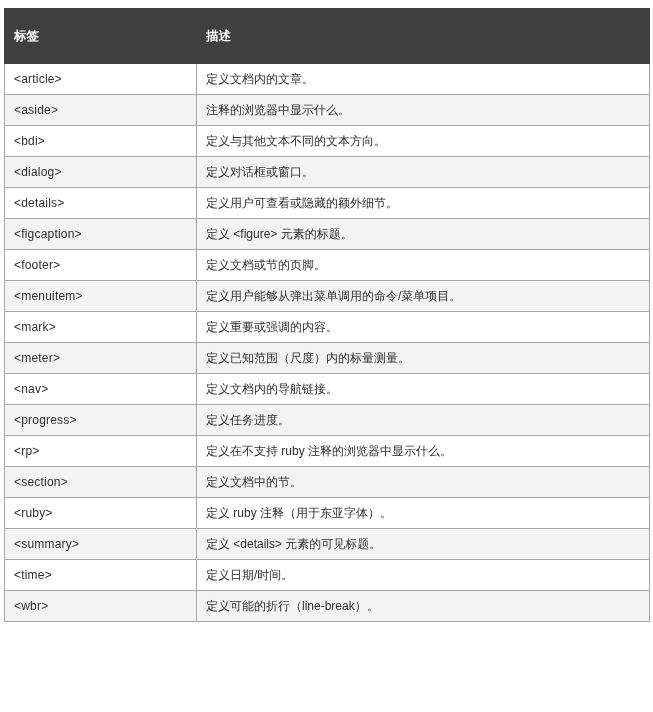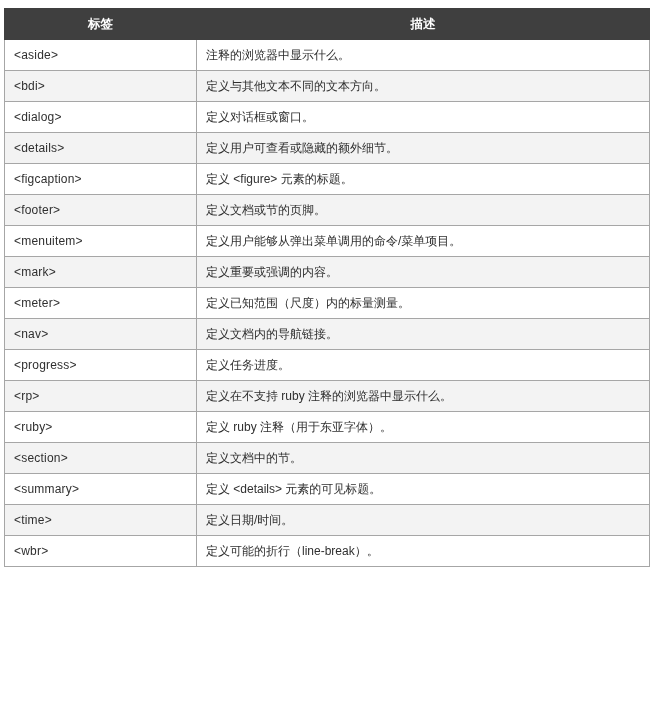--- a/index.html
+++ b/index.html
@@ -19,24 +19,24 @@
     table-layout: fixed;
     font-size: 12px;
     color: #2f2f2f;
   }
   table.ref-table col.col-tag { width: 192px; }
   table.ref-table col.col-desc { width: 453px; }
   table.ref-table th {
     background: #3f3f3f;
     color: #ffffff;
     font-weight: bold;
-    text-align: center;
+    text-align: left;
     font-size: 12.5px;
     line-height: 14px;
-    padding: 8px 9px;
+    padding: 20px 9px;
     border: 1px solid #3f3f3f;
   }
   table.ref-table td {
     border: 1px solid #a6a6a6;
     padding: 8px 9px;
     line-height: 14px;
     background: #ffffff;
     overflow: hidden;
     white-space: nowrap;
   }
@@ -54,20 +54,24 @@
       <col class="col-tag">
       <col class="col-desc">
     </colgroup>
     <thead>
       <tr>
         <th>标签</th>
         <th>描述</th>
       </tr>
     </thead>
     <tbody id="table-body">
+  <tr>
+    <td class="tag-cell">&lt;article&gt;</td>
+    <td class="desc-cell">定义文档内的文章。</td>
+  </tr>
 
   <tr>
     <td class="tag-cell">&lt;aside&gt;</td>
     <td class="desc-cell">注释的浏览器中显示什么。</td>
   </tr>
 
   <tr>
     <td class="tag-cell">&lt;bdi&gt;</td>
     <td class="desc-cell">定义与其他文本不同的文本方向。</td>
   </tr>
@@ -120,27 +124,27 @@
     <td class="desc-cell">定义任务进度。</td>
   </tr>
 
   <tr>
     <td class="tag-cell">&lt;rp&gt;</td>
     <td class="desc-cell">定义在不支持 ruby 注释的浏览器中显示什么。</td>
   </tr>
 
 
   <tr>
-    <td class="tag-cell">&lt;ruby&gt;</td>
-    <td class="desc-cell">定义 ruby 注释（用于东亚字体）。</td>
+    <td class="tag-cell">&lt;section&gt;</td>
+    <td class="desc-cell">定义文档中的节。</td>
   </tr>
 
   <tr>
-    <td class="tag-cell">&lt;section&gt;</td>
-    <td class="desc-cell">定义文档中的节。</td>
+    <td class="tag-cell">&lt;ruby&gt;</td>
+    <td class="desc-cell">定义 ruby 注释（用于东亚字体）。</td>
   </tr>
 
   <tr>
     <td class="tag-cell">&lt;summary&gt;</td>
     <td class="desc-cell">定义 &lt;details&gt; 元素的可见标题。</td>
   </tr>
 
   <tr>
     <td class="tag-cell">&lt;time&gt;</td>
     <td class="desc-cell">定义日期/时间。</td>

